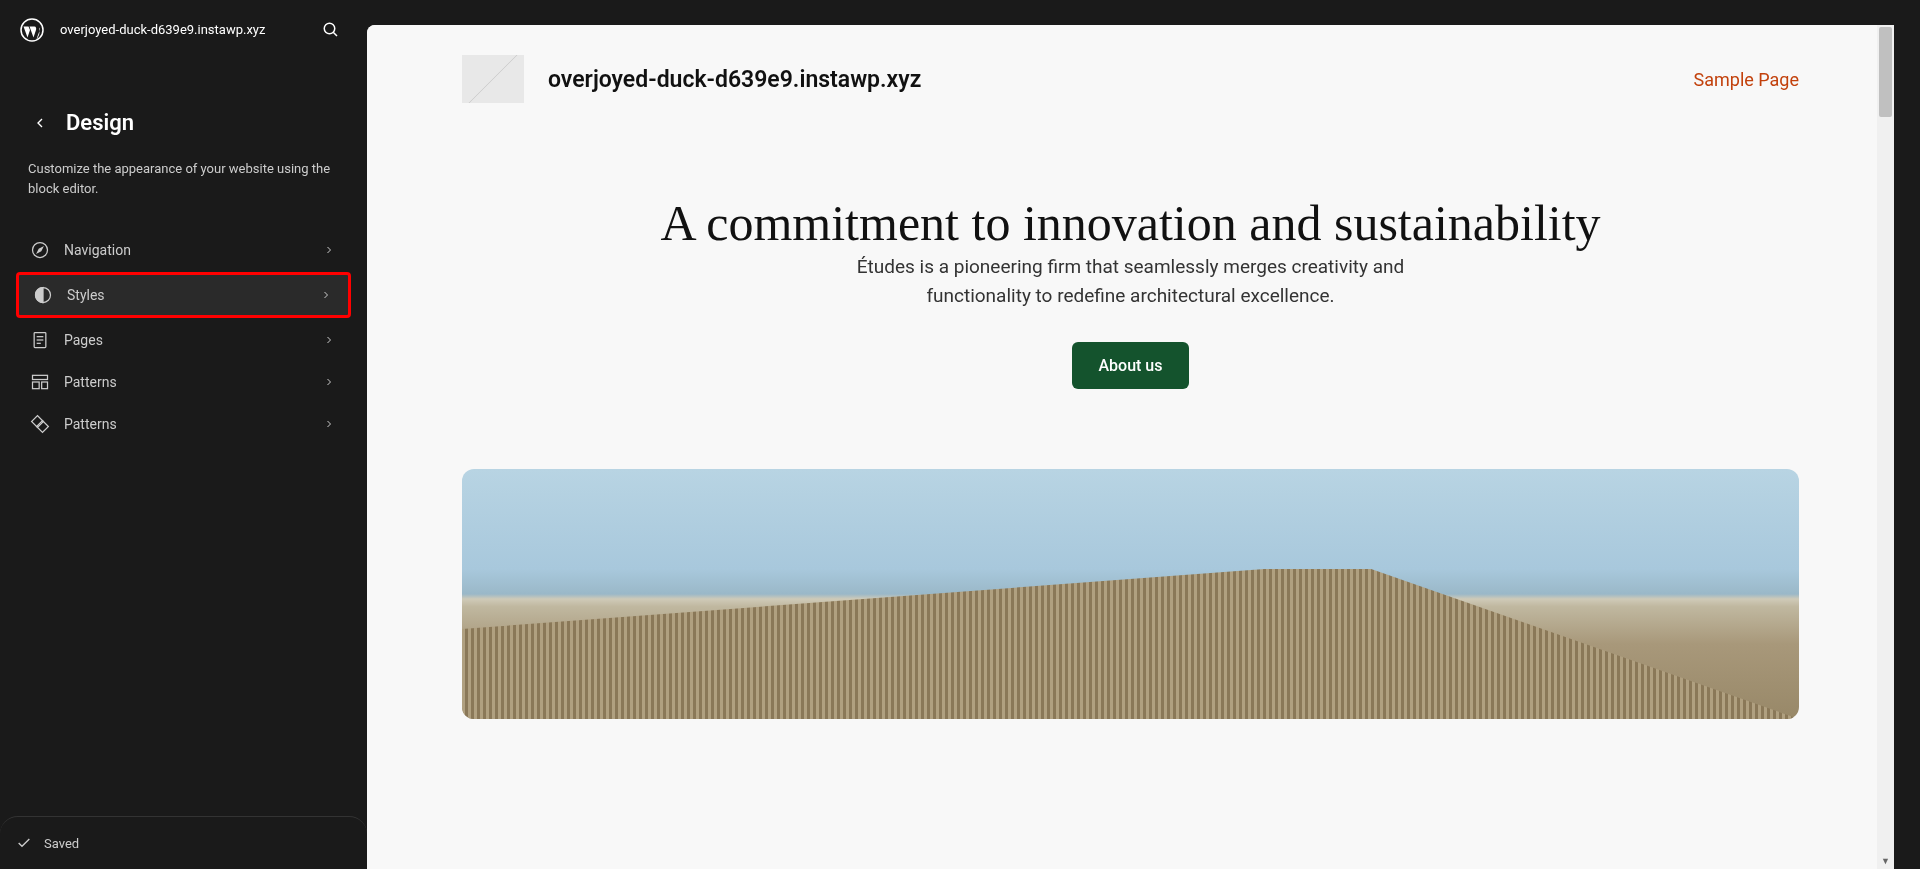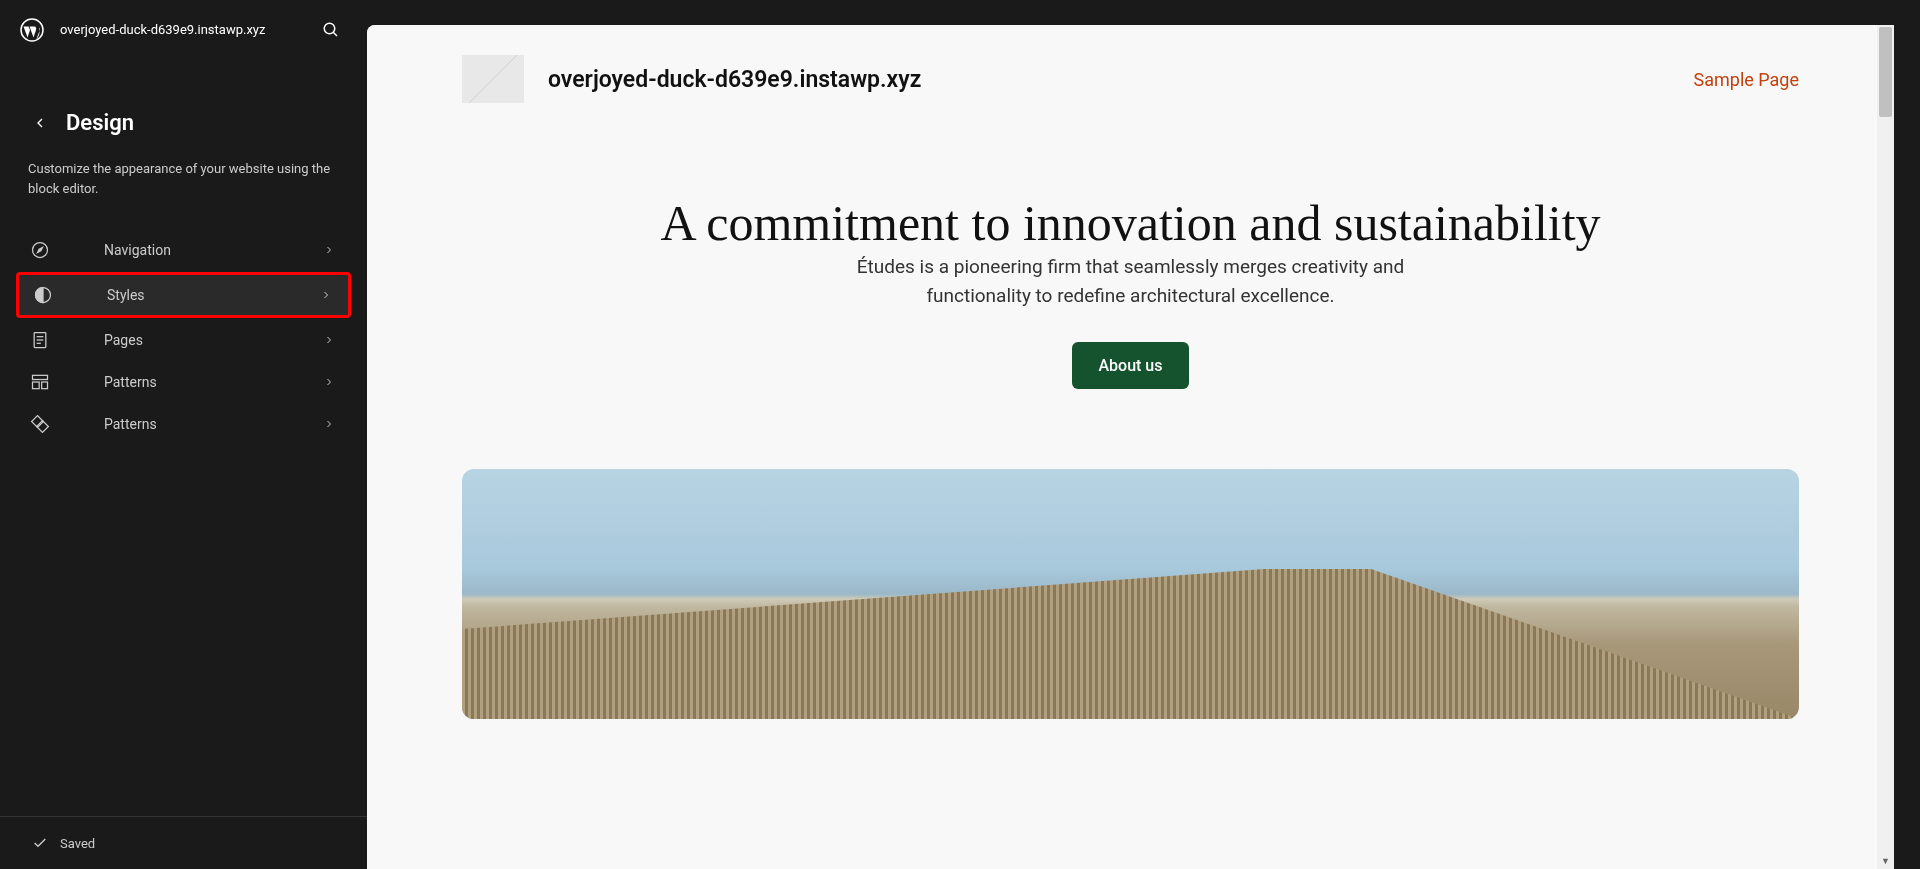--- a/index.html
+++ b/index.html
@@ -77,21 +77,20 @@
   padding: 8px 16px;
 }
 .menu-item {
   display: flex;
   align-items: center;
   padding: 10px 14px;
   border-radius: 4px;
   cursor: pointer;
   color: #ccc;
   margin-bottom: 2px;
-  gap: 40px;
 }
 .menu-item.highlighted {
   border: 3px solid #ff0000;
   background: #2a2a2a;
 }
 .menu-icon {
   width: 20px;
   height: 20px;
   margin-right: 14px;
   display: flex;
@@ -106,25 +105,26 @@
 .menu-chevron {
   width: 16px;
   height: 16px;
   display: flex;
   align-items: center;
   justify-content: center;
 }
 .sidebar-footer {
   margin-top: auto;
   border-top: 1px solid #333;
-  padding: 18px 32px;
+  padding: 18px 16px;
   display: flex;
   align-items: center;
   font-size: 13px;
   color: #ccc;
+  border-radius: 18px;
 }
 .sidebar-footer svg {
   margin-right: 12px;
 }
 .preview-area {
   position: absolute;
   left: 367px;
   top: 25px;
   right: 26px;
   bottom: 0;

